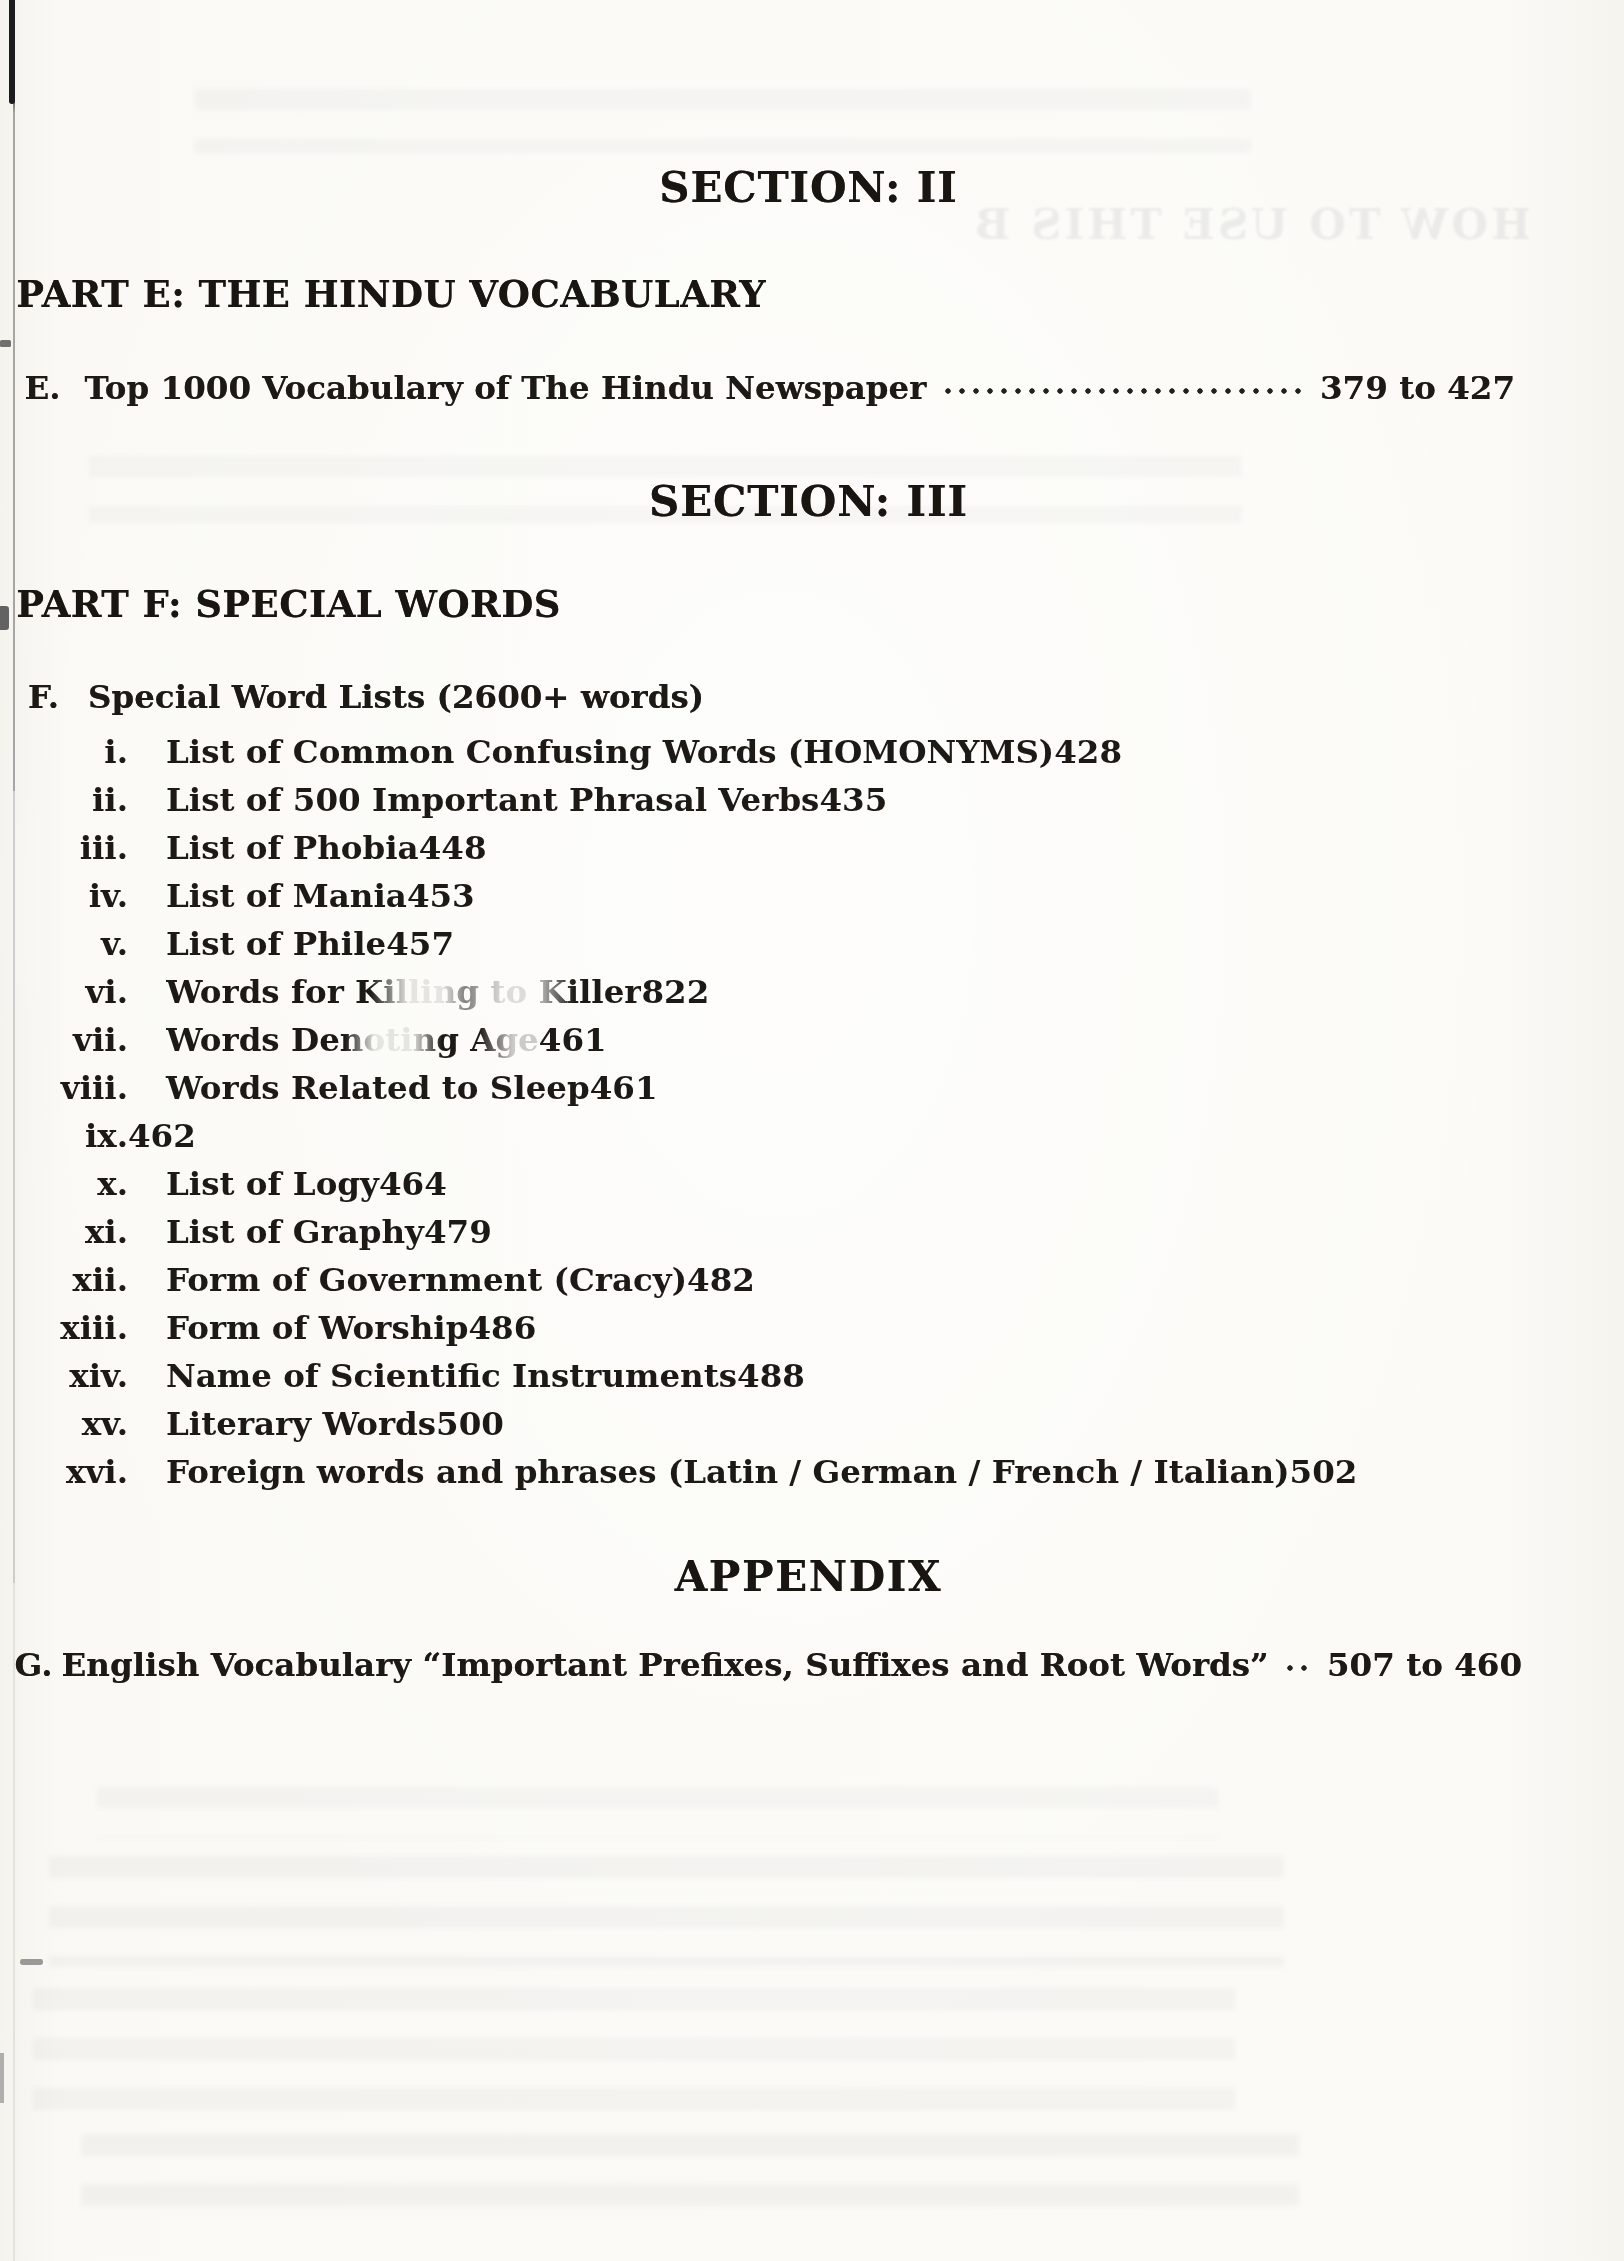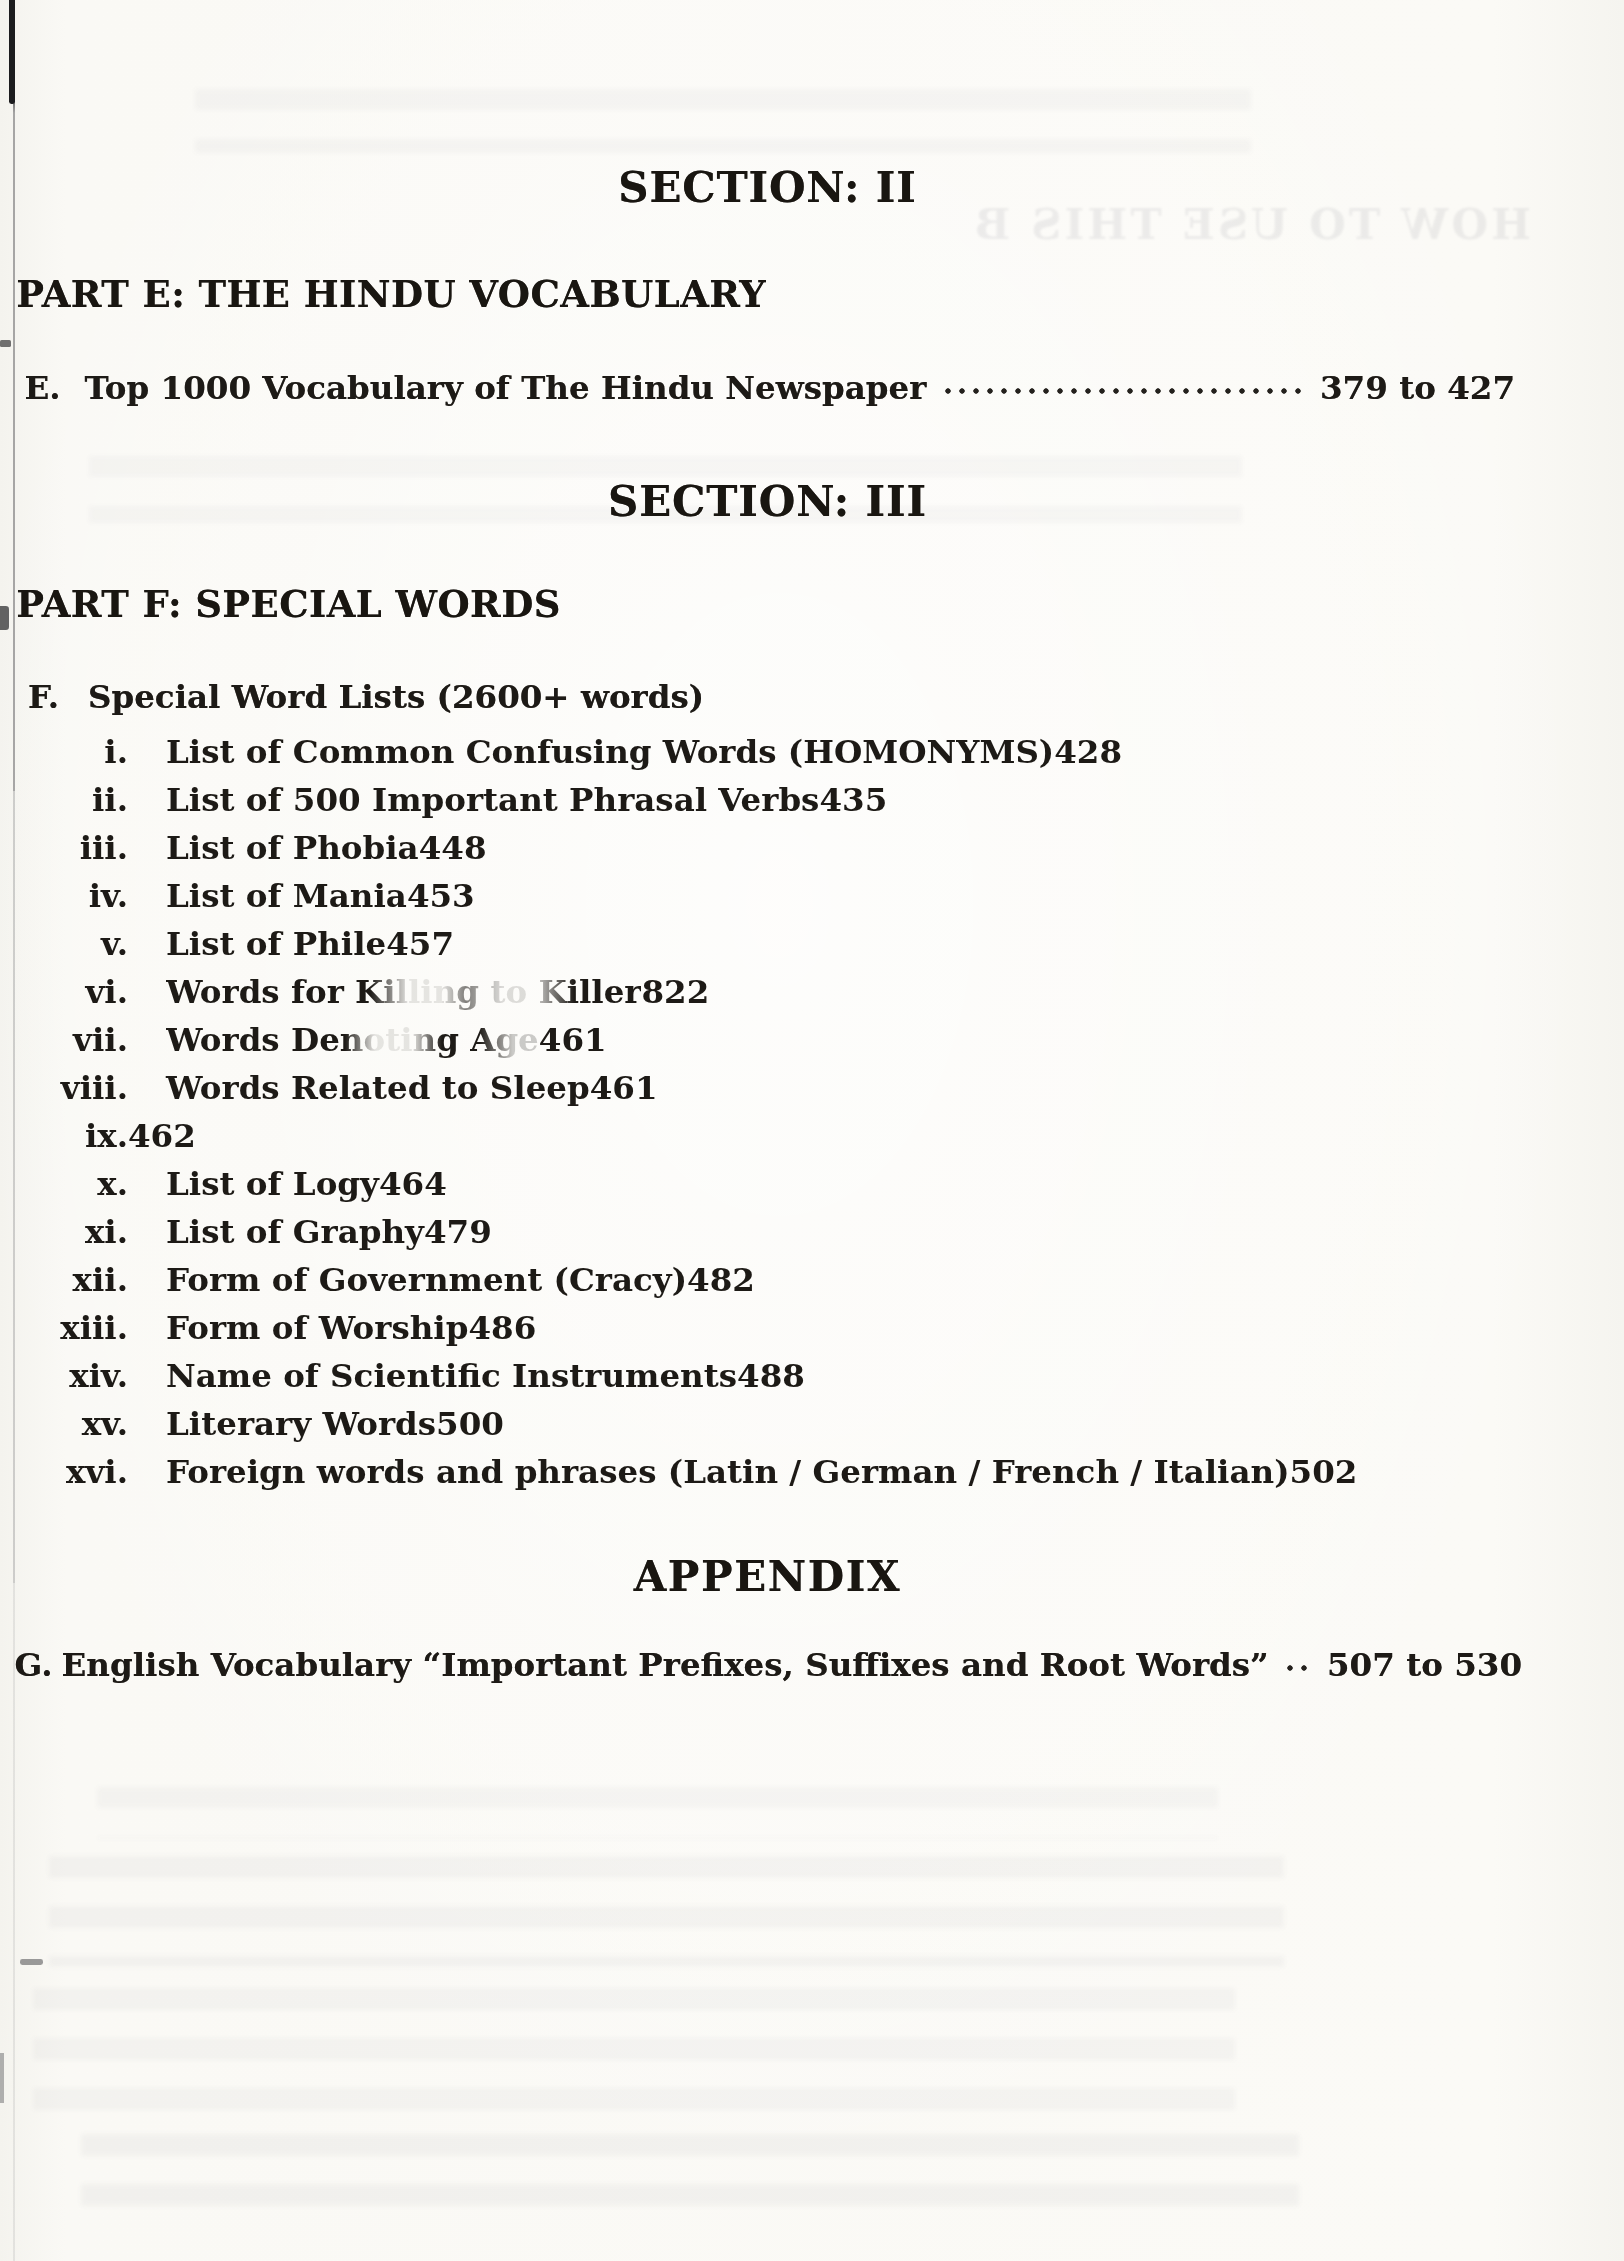--- a/index.html
+++ b/index.html
@@ -36,21 +36,21 @@
       rgba(95,95,108,.75) 11.4px 32.5px, rgba(95,95,108,0) 32.5px 50px);}
   .gb1{left:195px;top:78px;width:1056px;height:75px;}
   .gb2{left:89px;top:445px;width:1153px;height:78px;opacity:.05;}
   .gb3{left:97px;top:1776px;width:1121px;height:63px;}
   .gb4{left:49px;top:1845px;width:1235px;height:122px;opacity:.065;}
   .gb5{left:32.5px;top:1977px;width:1202px;height:136px;opacity:.06;}
   .gb6{left:81px;top:2123px;width:1218px;height:107px;opacity:.07;}
   
   .h-center{position:absolute;left:0;width:1535px;margin:0;text-align:center;
     font-size:42px;line-height:1;letter-spacing:0.8px;color:#191611;
-    text-shadow:0 0 0.5px rgba(25,20,15,.7);}
+    text-shadow:0 0 0.5px rgba(25,20,15,.7);padding-left:41px;}
   .sec2{top:167px;}
   .sec3{top:481px;}
   .appendix-h{top:1556px;letter-spacing:1.6px;}
   .h-left{position:absolute;left:16.2px;margin:0;font-size:37px;line-height:1;
     color:#191611;letter-spacing:0.4px;text-shadow:0 0 0.5px rgba(25,20,15,.7);text-align:center;}
   .part-e{top:276px;}
   .part-f{top:586px;}
   
   .row{position:absolute;display:flex;align-items:baseline;font-size:32.5px;line-height:1.1;
     color:#1d1a16;text-shadow:0 0 0.4px rgba(30,25,18,.6);}
@@ -233,16 +233,16 @@
     <span class="pnum">502</span>
   </div>
 </div>
 
   <h1 class="h-center appendix-h">APPENDIX</h1>
 
   <div class="row row-g">
     <span class="num">G.</span>
     <span class="title">English Vocabulary “Important Prefixes, Suffixes and Root Words”</span>
     <span class="leader"></span>
-    <span class="pages">507 to 530</span>
+    <span class="pages">507 to 460</span>
   </div>
 </div>
 
 
 </body></html>

